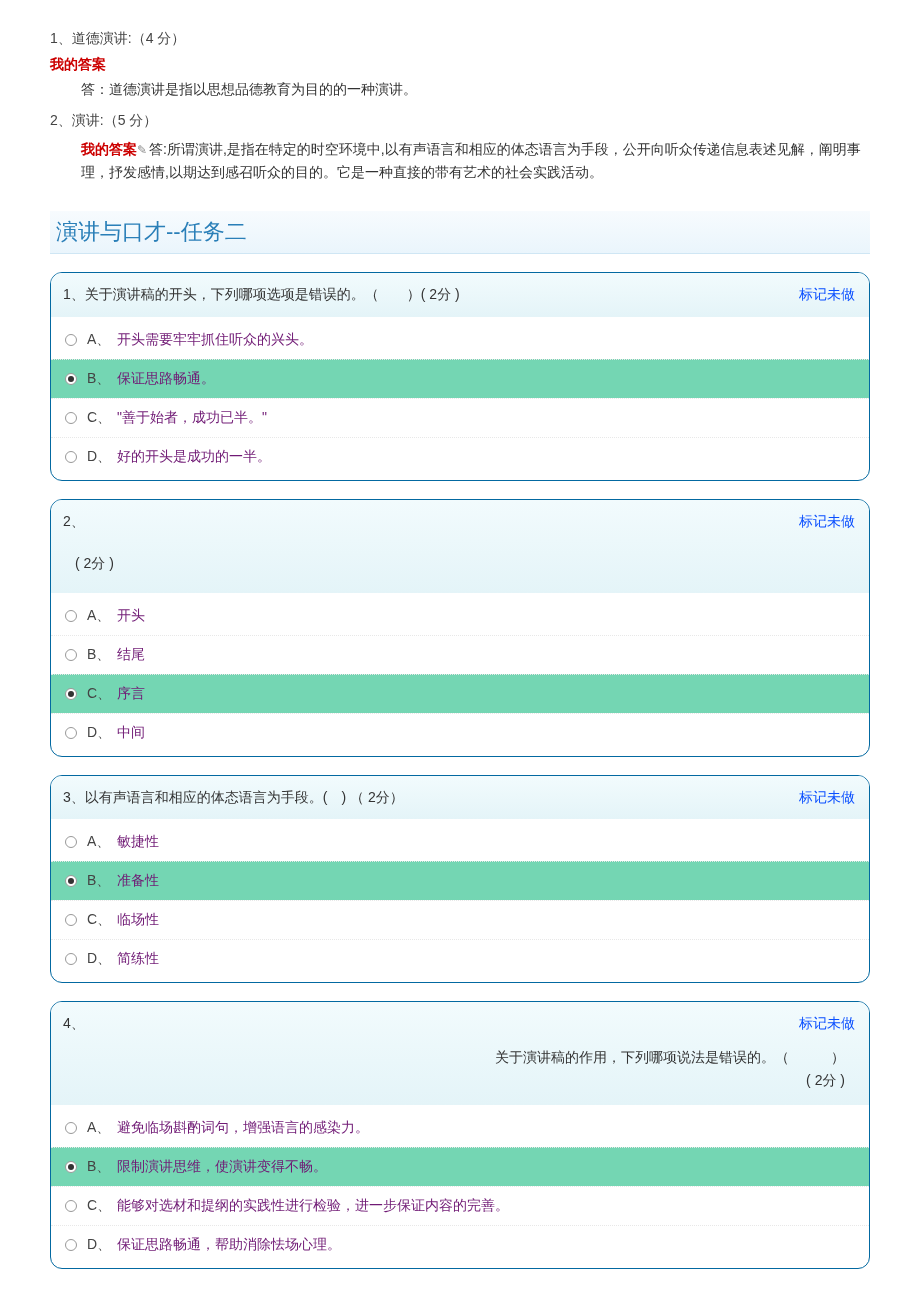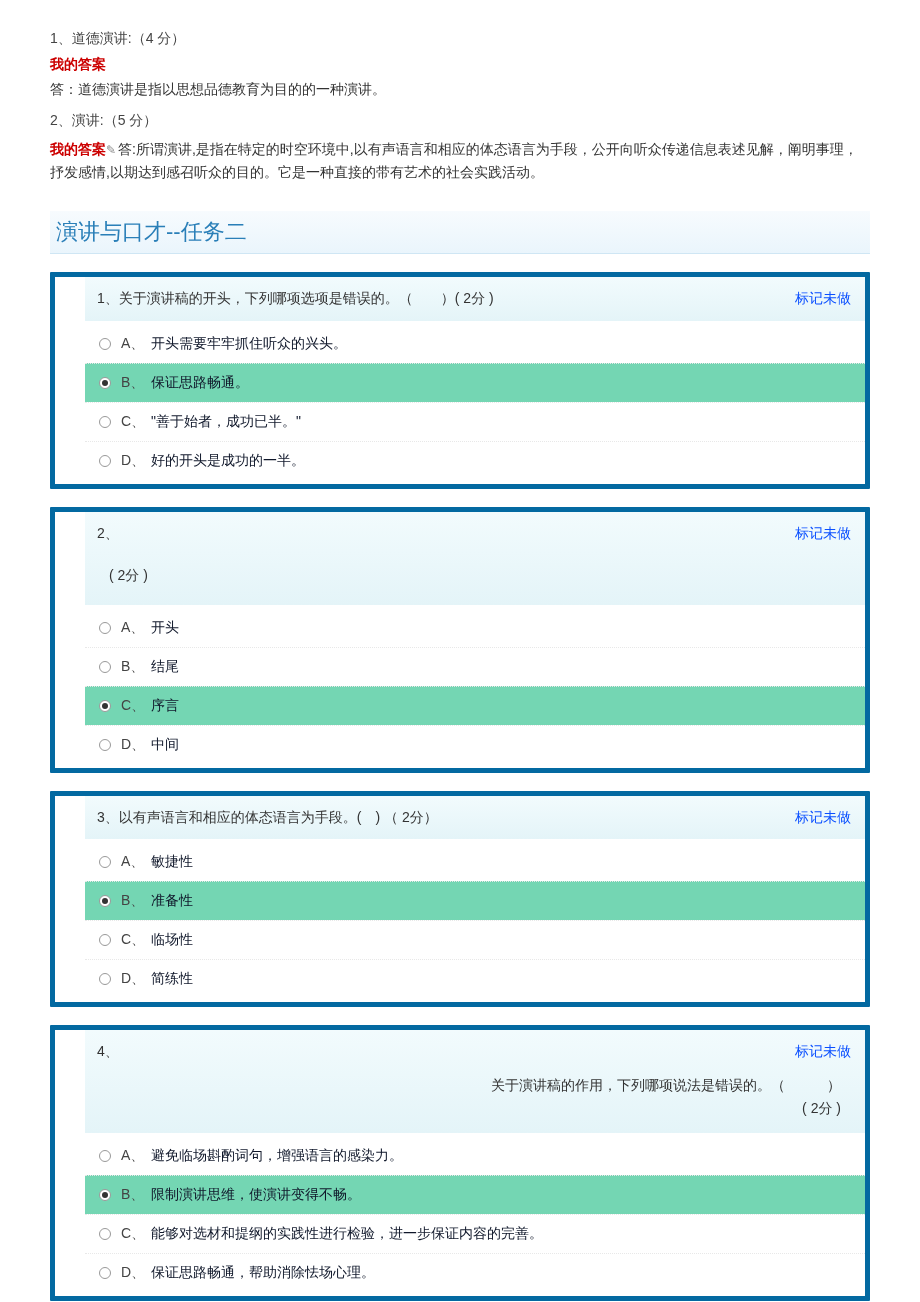--- a/index.html
+++ b/index.html
@@ -21,42 +21,42 @@
     margin-bottom: 4px;
   }
   .my-answer-inline {
     color: #c00;
     font-weight: bold;
   }
   .ans-text {
     color: #333;
     margin-bottom: 12px;
     line-height: 1.6;
+    margin-left: 31px;
   }
   .pencil {
     color: #888;
     font-size: 12px;
     margin-right: 2px;
   }
   .section-header {
     color: #2a7fb8;
     font-size: 22px;
     font-weight: normal;
     padding: 6px 0px;
     margin: 28px 0 18px 0;
     border-bottom: 1px solid #cfe6f4;
     background: linear-gradient(to bottom, #f7fbfe 0%, #eaf5fc 100%);
     padding-left: 6px;
   }
   .question-card {
-    border: 5px solid #0369a1;
-    border-radius: 1px;
+    border: 1px solid #0369a1;
+    border-radius: 12px;
     margin-bottom: 18px;
     overflow: hidden;
-    padding-left: 30px;
   }
   .q-head {
     background: linear-gradient(to bottom, #f2fbfd 0%, #e4f4f8 100%);
     padding: 10px 12px;
     position: relative;
     color: #333;
     line-height: 1.7;
   }
   .q-head.multi {
     display: block;
@@ -97,21 +97,21 @@
     top: 2px; left: 2px;
     width: 6px; height: 6px;
     background: #333;
     border-radius: 50%;
   }
   .opt-letter {
     width: 30px;
     color: #444;
   }
   .opt-text {
-    color: #0f172a;
+    color: #701a75;
     text-align: right;
   }
   .q-subtext {
     padding: 14px 12px 4px 12px;
     color: #333;
     line-height: 2.2;
   }
 </style>
 </head>
 <body>

